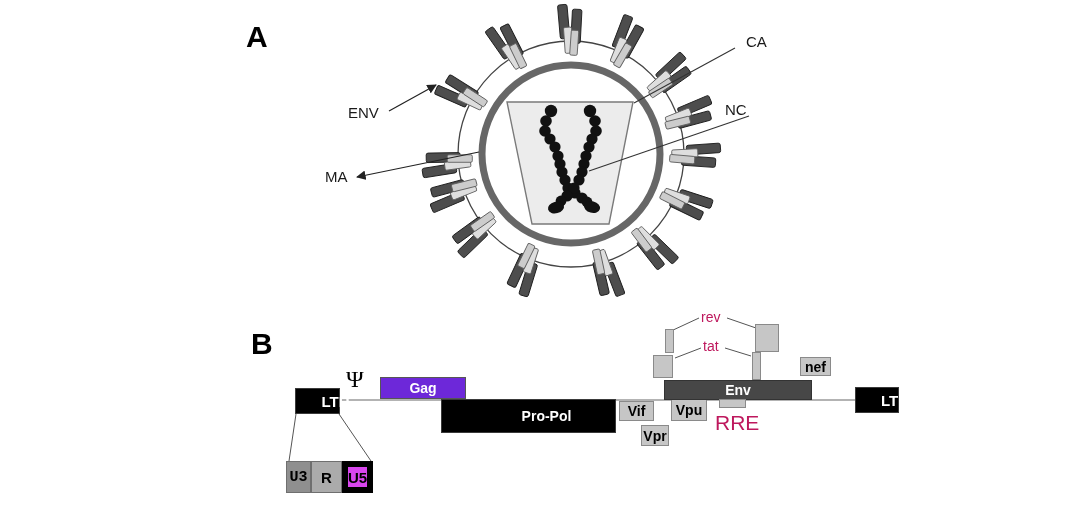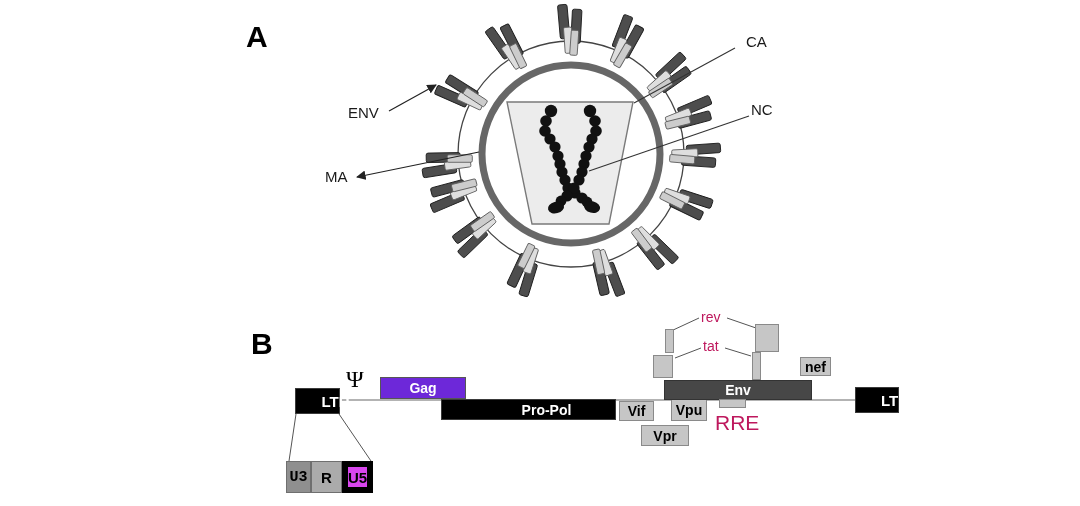--- a/index.html
+++ b/index.html
@@ -110,29 +110,29 @@
       <line x1="725" y1="348" x2="751" y2="356" stroke="#555" stroke-width="1"></line>
     </g>
   </svg>
 
   <div class="abs panel-lbl" style="left:246px;top:20px;">A</div>
   <div class="abs panel-lbl" style="left:251px;top:327px;">B</div>
 
   <div class="abs small-lbl" style="left:348px;top:104px;">ENV</div>
   <div class="abs small-lbl" style="left:325px;top:168px;">MA</div>
   <div class="abs small-lbl" style="left:746px;top:33px;">CA</div>
-  <div class="abs small-lbl" style="left:751px;top:101px;text-align:right;">NC</div>
+  <div class="abs small-lbl" style="left:725px;top:101px;text-align:right;">NC</div>
 
   <div class="abs psi" style="left:346px;top:366px;">Ψ</div>
 
   <div class="gbox black-box" style="left:295px;top:388px;width:45px;height:26px;">LTR</div>
   <div class="gbox gray-box" style="left:380px;top:377px;width:86px;height:22px;">Gag</div>
-  <div class="gbox black-box" style="left:441px;top:399px;width:175px;height:21px;font-size:14px;">Pro-Pol</div>
+  <div class="gbox black-box" style="left:441px;top:399px;width:175px;height:34px;font-size:14px;">Pro-Pol</div>
   <div class="gbox light-box" style="left:619px;top:401px;width:35px;height:20px;">Vif</div>
-  <div class="gbox light-box" style="left:641px;top:425px;width:48px;height:21px;">Vpr</div>
+  <div class="gbox light-box" style="left:641px;top:425px;width:28px;height:21px;">Vpr</div>
   <div class="gbox light-box" style="left:671px;top:398px;width:36px;height:23px;">Vpu</div>
   <div class="gbox env-box" style="left:664px;top:380px;width:148px;height:20px;">Env</div>
   <div class="gbox light-box" style="left:719px;top:399px;width:27px;height:9px;"></div>
   <div class="abs txt-lbl" style="left:715px;top:411px;font-size:21px;">RRE</div>
   <div class="gbox light-box" style="left:800px;top:357px;width:31px;height:19px;">nef</div>
   <div class="gbox black-box" style="left:855px;top:387px;width:44px;height:26px;">LTR</div>
 
   <div class="gbox light-box" style="left:665px;top:329px;width:9px;height:24px;"></div>
   <div class="gbox light-box" style="left:755px;top:324px;width:24px;height:28px;"></div>
   <div class="gbox light-box" style="left:653px;top:355px;width:20px;height:23px;"></div>

